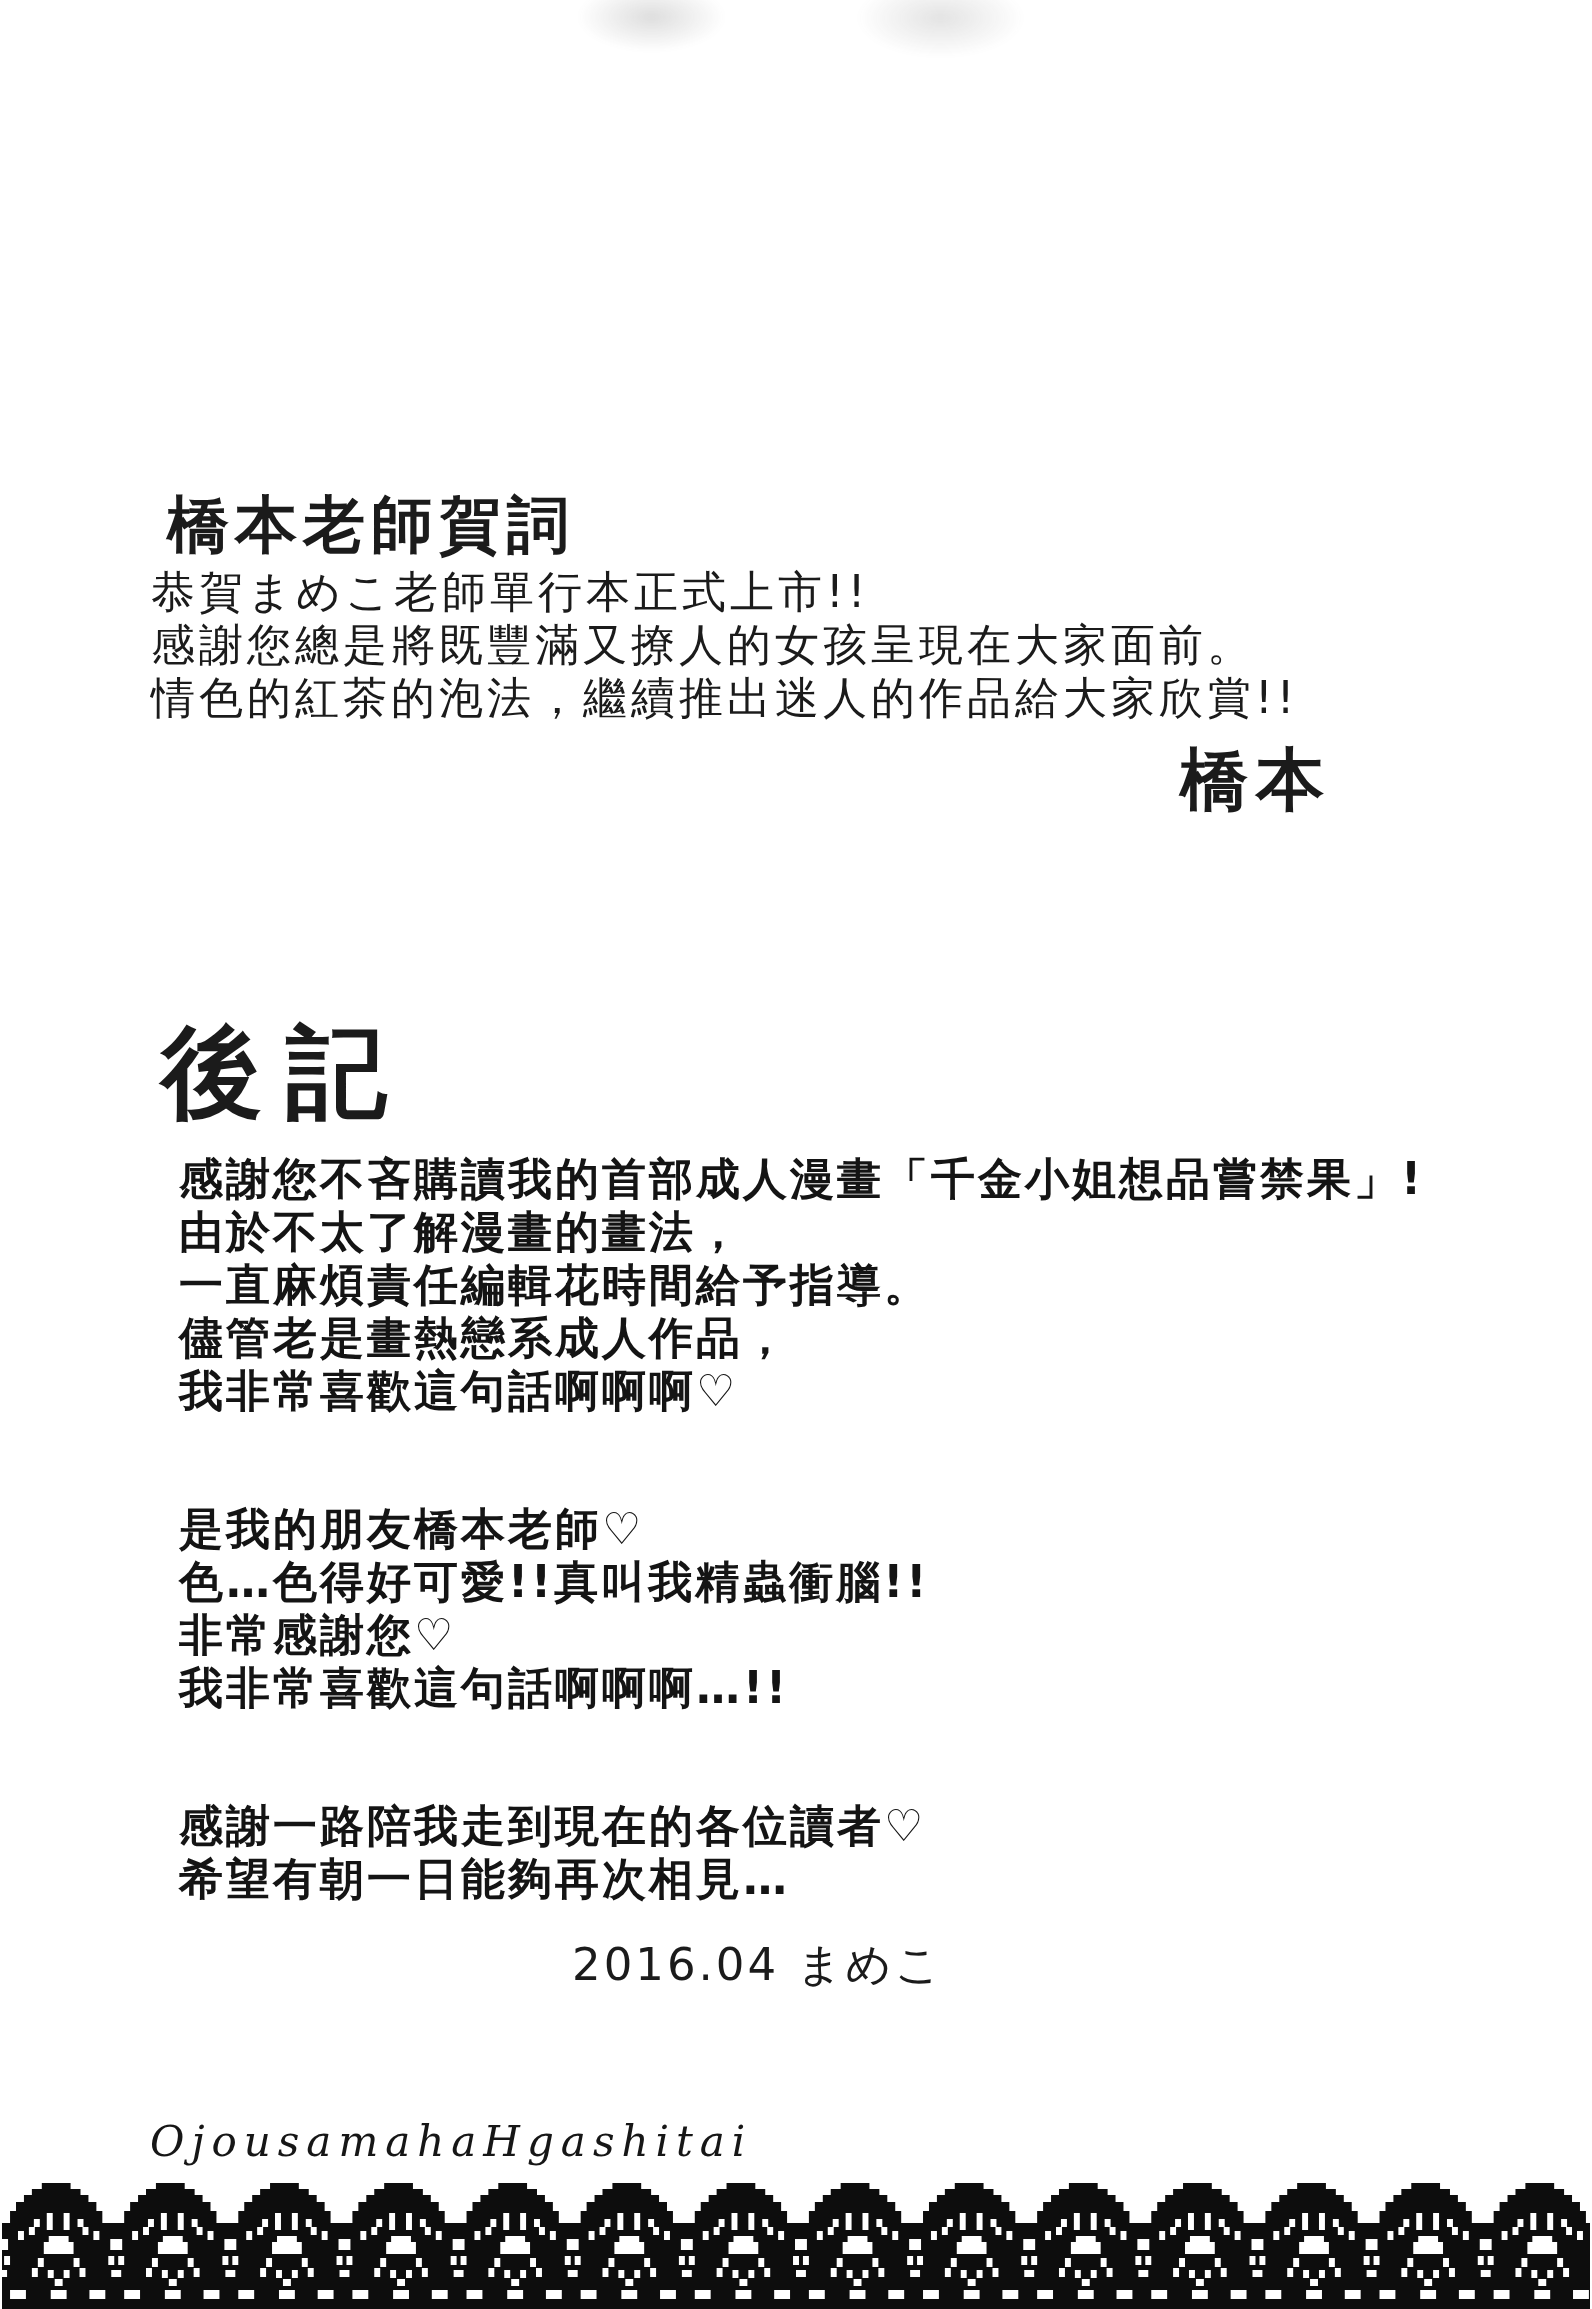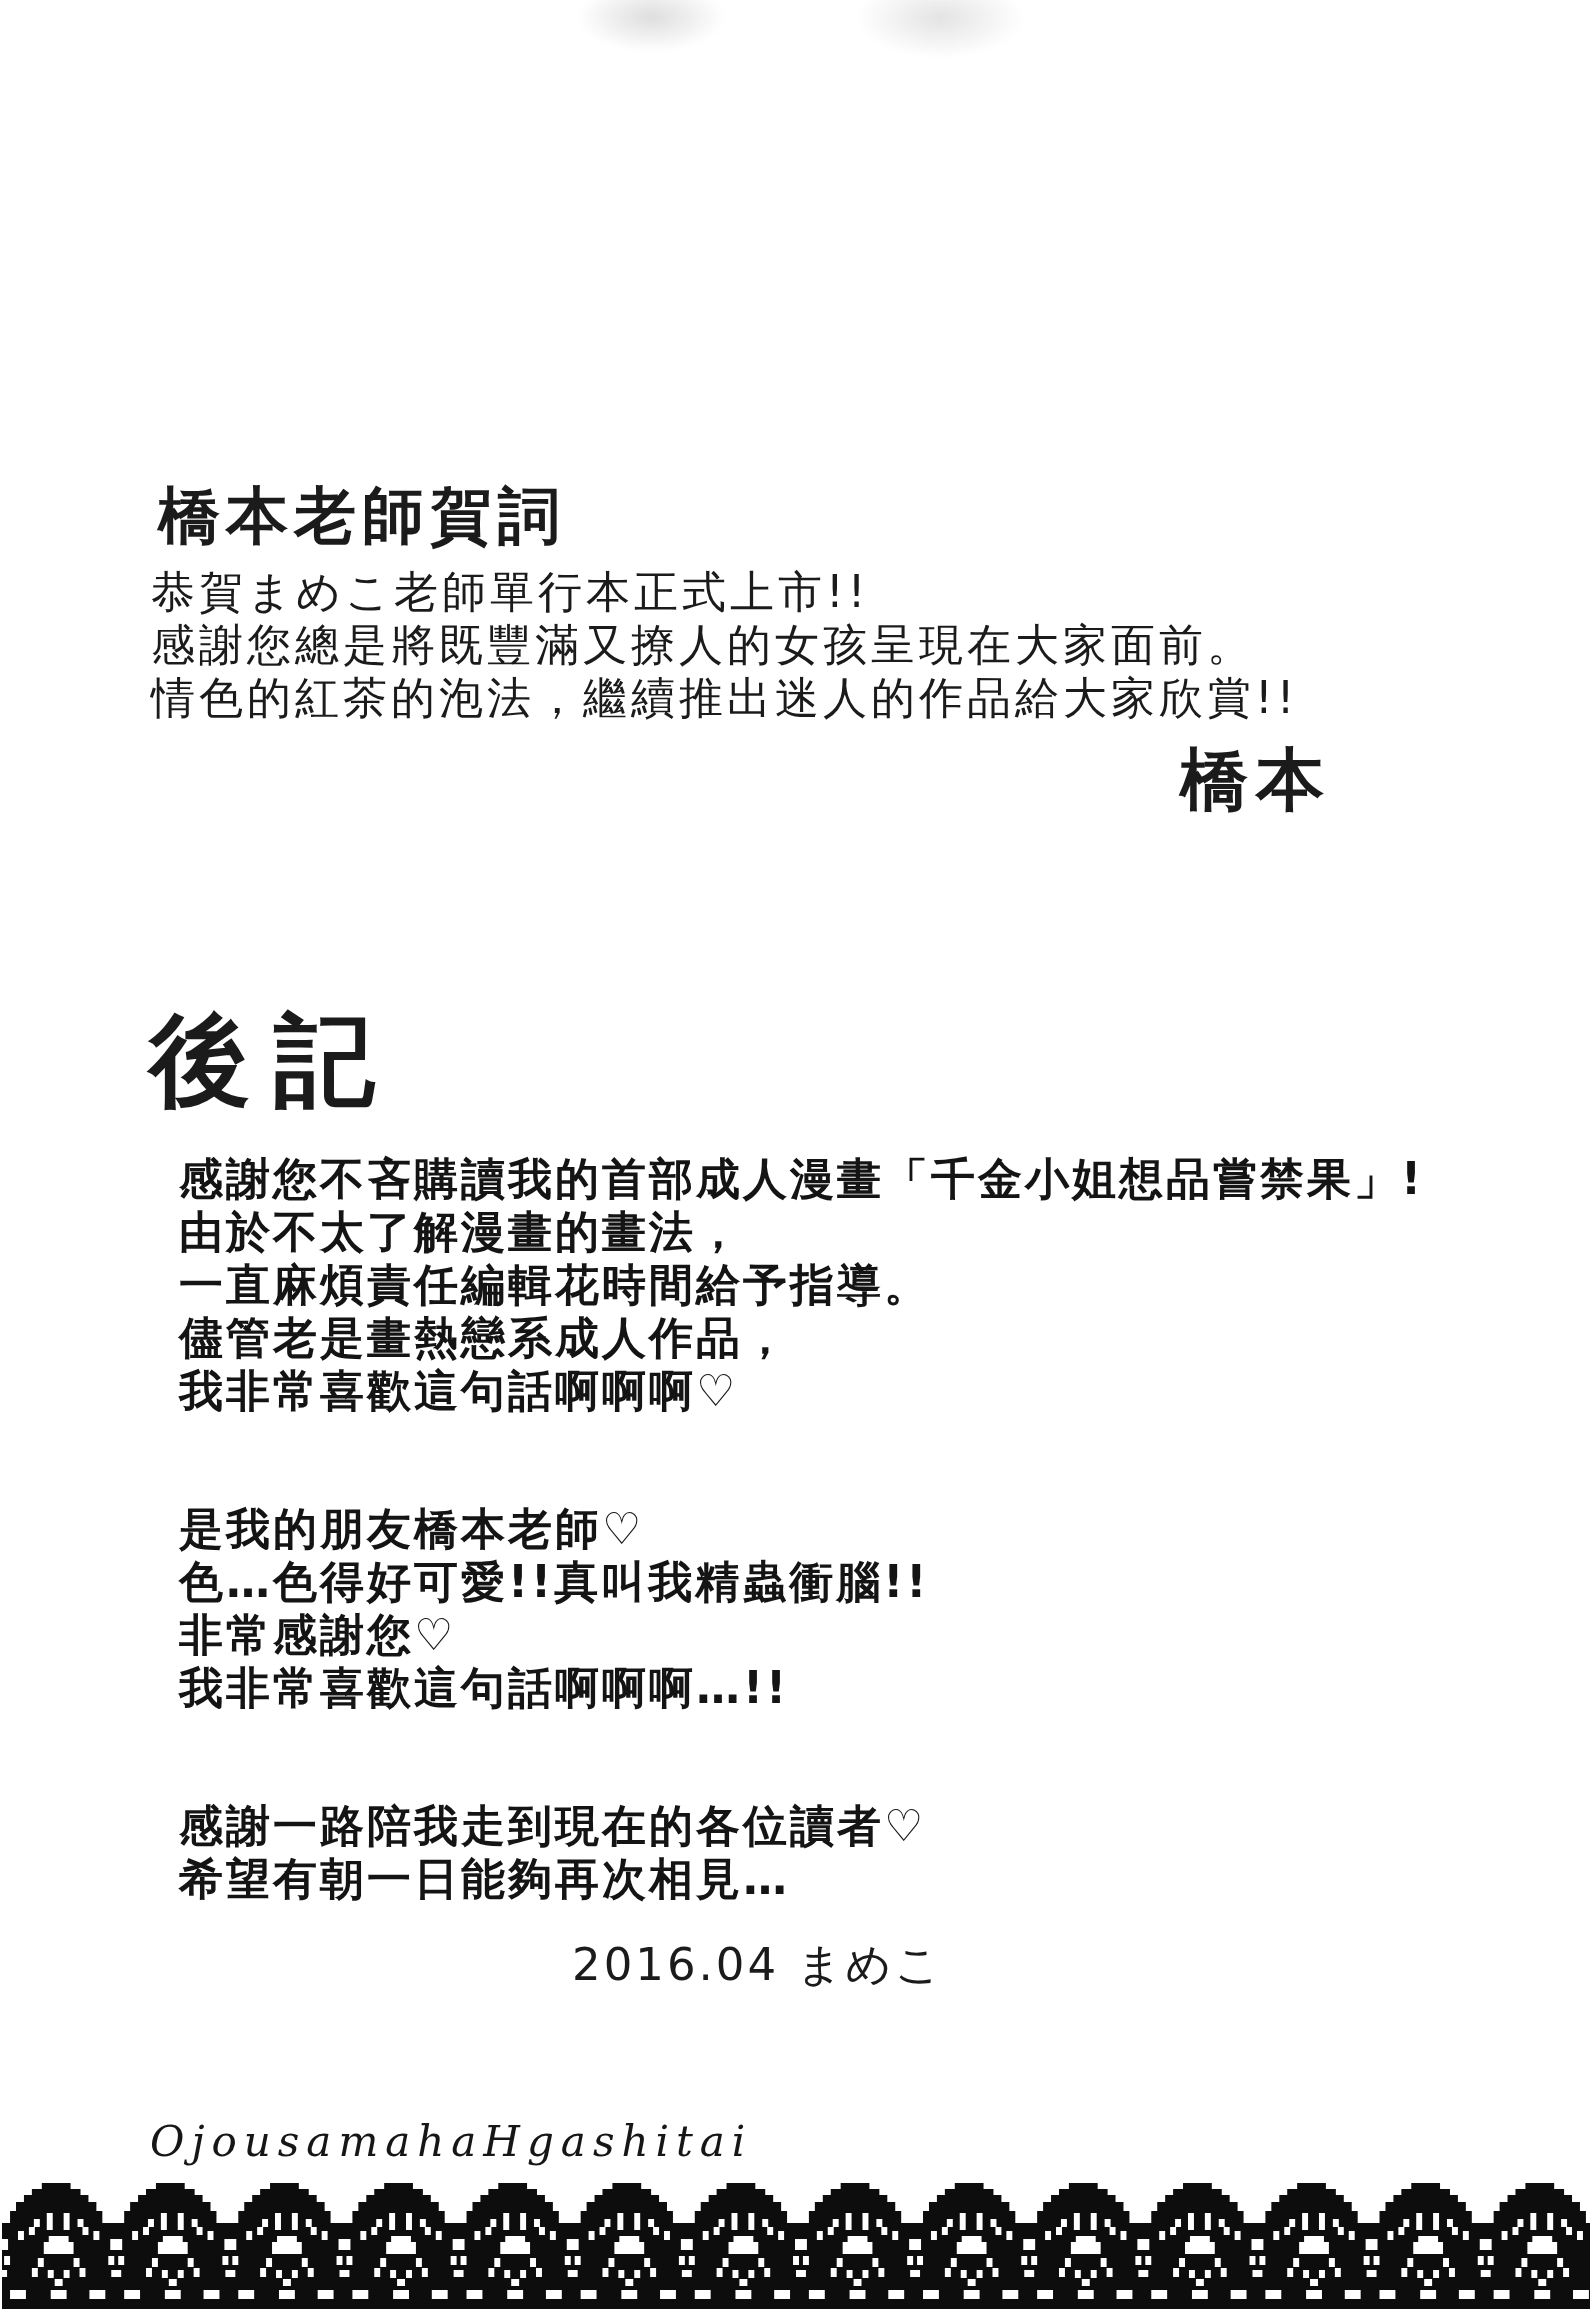--- a/index.html
+++ b/index.html
@@ -12,34 +12,34 @@
     color:#1b1b1b;
   }
   .smudge{position:absolute;pointer-events:none;}
   .s1{left:577px;top:-18px;width:149px;height:70px;
       background:radial-gradient(ellipse at center, rgba(70,70,70,.18), rgba(70,70,70,0) 70%);
       filter:blur(2px);}
   .s2{left:856px;top:-22px;width:169px;height:80px;
       background:radial-gradient(ellipse at center, rgba(70,70,70,.15), rgba(70,70,70,0) 70%);
       filter:blur(2px);}
   .greeting-title{
-    position:absolute;left:151px;top:478px;margin:7px;
+    position:absolute;left:151px;top:478px;margin:16px;
     font-size:62px;font-weight:600;letter-spacing:6px;line-height:1;
   }
   .greeting-lines{
     position:absolute;left:151px;top:565px;
     font-size:44px;font-weight:500;letter-spacing:4px;line-height:53px;
     white-space:nowrap;
   }
   .signature{
     position:absolute;left:1180px;top:746px;
     font-size:68px;font-weight:700;letter-spacing:8px;line-height:1;
   }
   .afterword-title{
-    position:absolute;left:149px;top:1007px;margin:0;
+    position:absolute;left:149px;top:1007px;margin:12px;
     font-size:101px;font-weight:900;letter-spacing:24px;line-height:1.05;
   }
   .para{
     position:absolute;left:155px;
     font-size:44px;font-weight:700;letter-spacing:3px;line-height:53px;
     white-space:nowrap;color:#141414;margin-left:24px;
   }
   .p1{top:1152px;}
   .p2{top:1502px;}
   .p3{top:1799px;}

